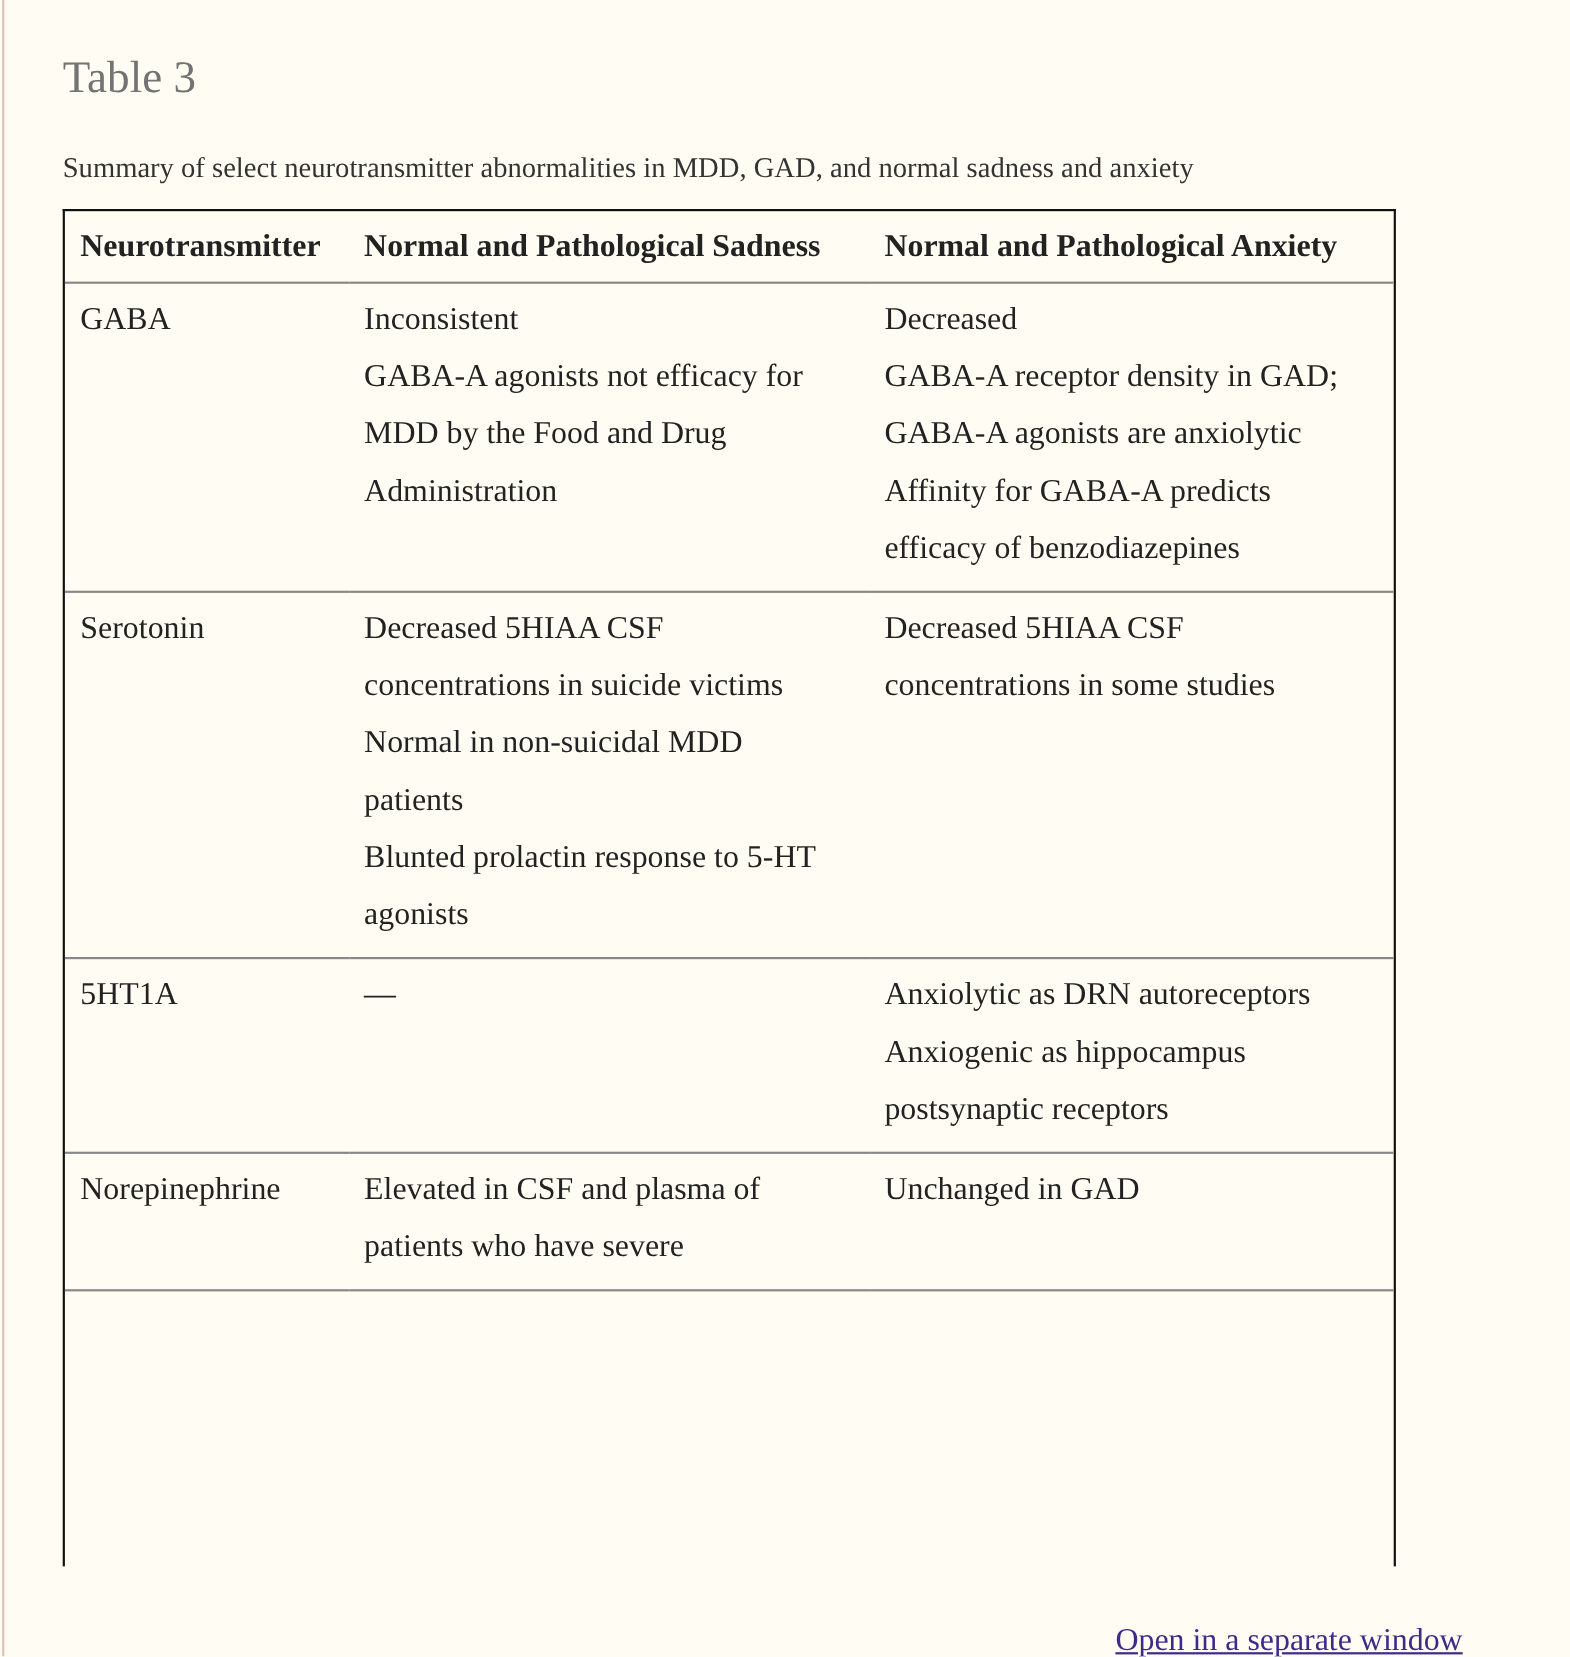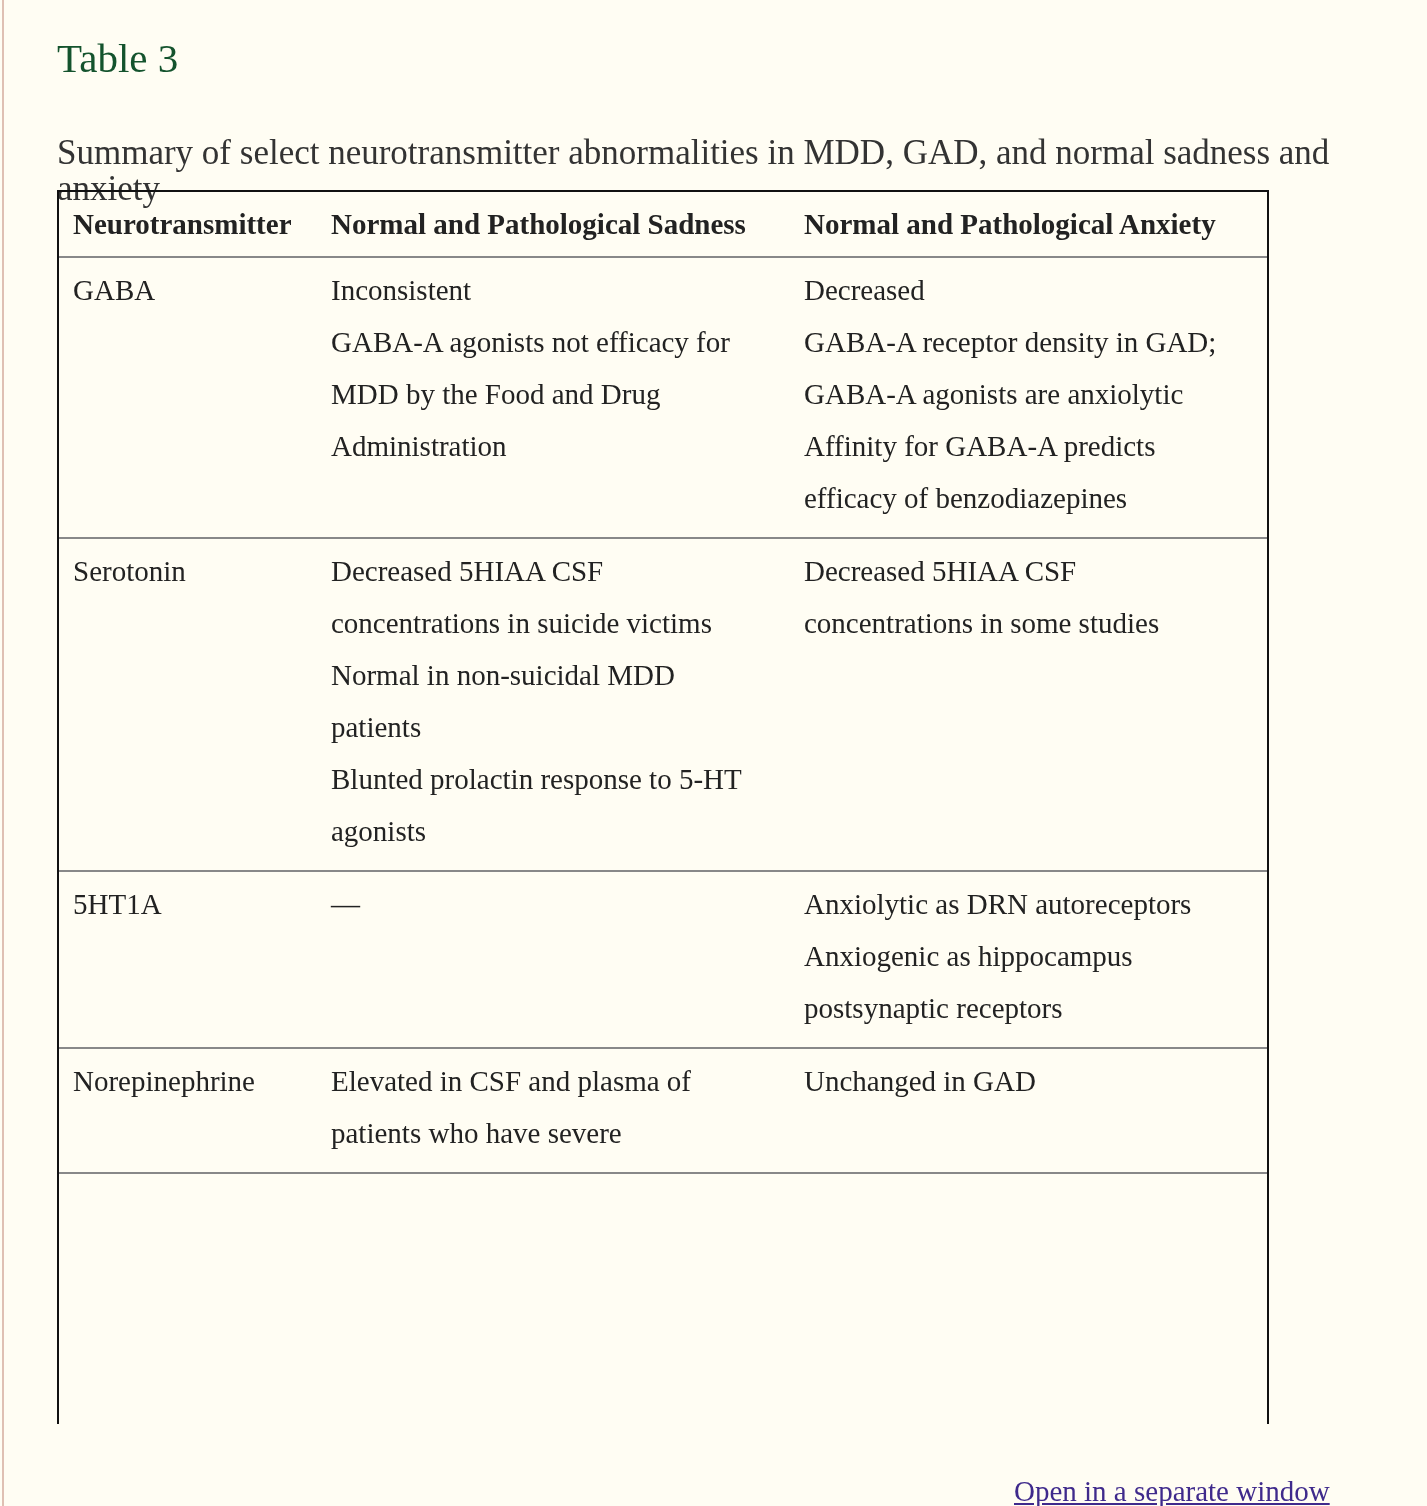--- a/index.html
+++ b/index.html
@@ -8,27 +8,27 @@
     background: #fffdf3;
     font-family: "Liberation Serif", "DejaVu Serif", serif;
     color: #222;
     position: relative;
   }
   .left-rule {
     position: absolute; left: 2px; top: 0; width: 2px; height: 1506px;
     background: #dfc0b3;
   }
   .title {
-    position: absolute; left: 57px; top: 32px;
-    font-size: 41px; color: #14532d; font-weight: normal; margin: 0;
+    position: absolute; left: 57px; top: 44px;
+    font-size: 41px; color: #737373; font-weight: normal; margin: 0;
     line-height: 52px;
   }
   .caption {
     position: absolute; left: 57px; top: 135px;
-    font-size: 35px; color: #333; margin: 0; line-height: 36px;
+    font-size: 26px; color: #333; margin: 0; line-height: 36px;
   }
   .table-wrap {
     position: absolute; left: 57px; top: 190px;
     width: 1212px; height: 1234px; overflow: hidden;
     border-left: 2px solid #111; border-right: 2px solid #111; border-top: 2px solid #111;
     box-sizing: border-box;
   }
   table { border-collapse: collapse; width: 1208px; }
   th, td {
     text-align: left; vertical-align: top;

